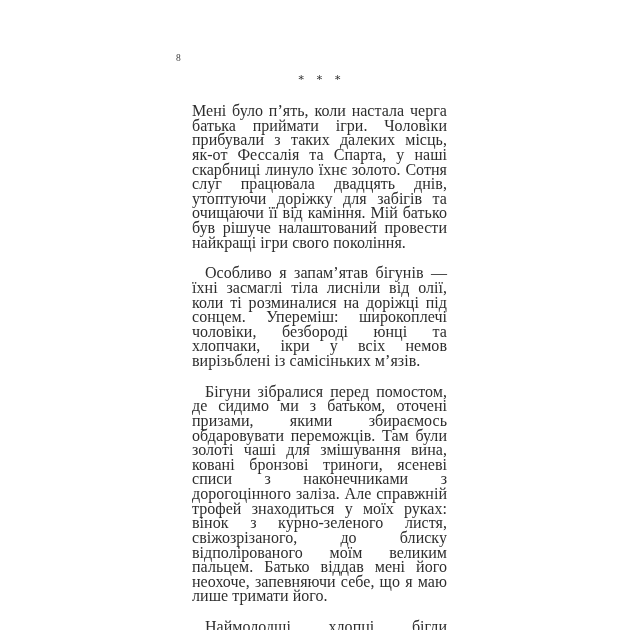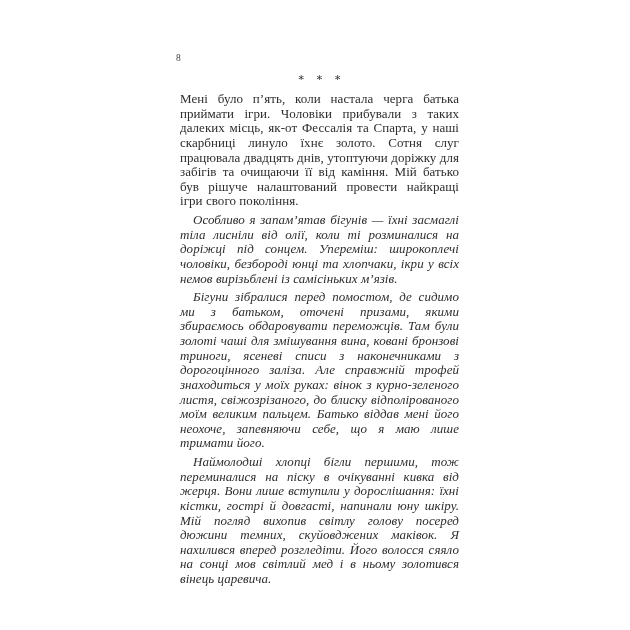--- a/index.html
+++ b/index.html
@@ -39,33 +39,32 @@
     text-align: center;
     font-size: 11px;
     line-height: 14px;
     letter-spacing: 4px;
     color: #2e2e2e;
     height: 18px;
     margin-bottom: 3px;
     padding-left: 4px;
   }
   p.para {
-    margin: 4px;
+    margin: 16px;
     text-align: justify;
     text-justify: inter-word;
-    font-size: 13px;
+    font-size: 16px;
     line-height: 14.62px;
     color: #2d2d2d;
     letter-spacing: 0.04px;
     word-spacing: 0.1px;
     hyphens: none;
   }
   p.para.indent {
     text-indent: 13px;
-    font-style: italic;
   }
 </style>
 </head>
 <body>
 
 <div class="page">
 
   <div class="page-number">8</div>
 
   <div class="text-block">

